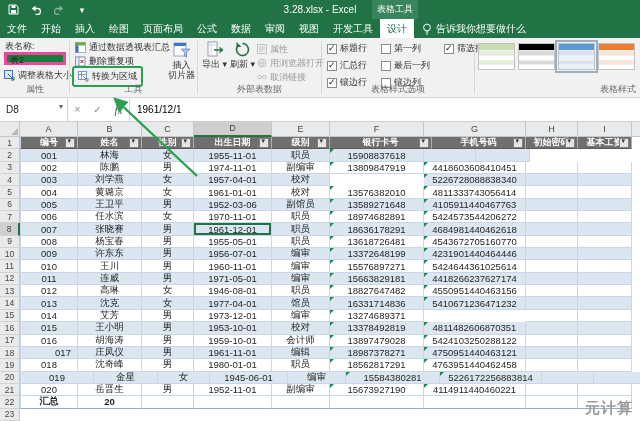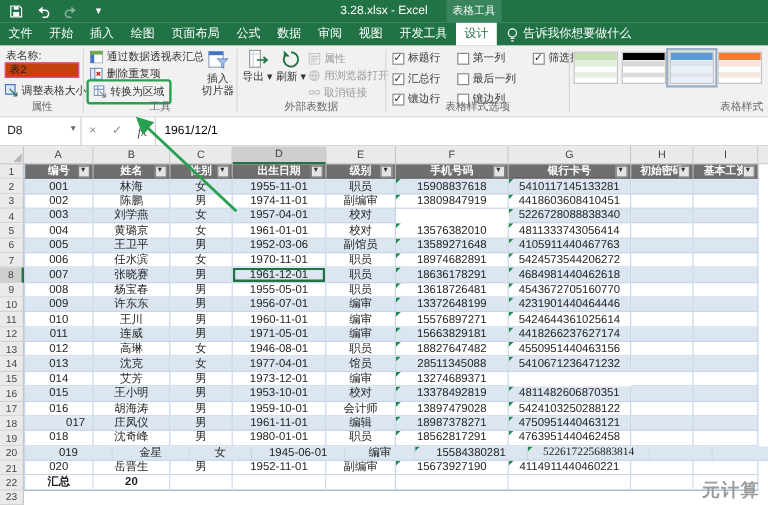--- a/index.html
+++ b/index.html
@@ -20,21 +20,21 @@
   .tellme{display:flex;align-items:center;gap:4px;padding:0 8px;line-height:19px;font-size:10px;color:#fff;white-space:nowrap}
   
   .ribbon{position:absolute;top:38px;left:0;right:0;height:60px;background:#f1f1f1;border-bottom:1px solid #d5d5d5}
   .rgroup{position:absolute;top:0;bottom:0}
   .rsep{position:absolute;top:3px;bottom:3px;width:1px;background:#d8d8d8}
   .glabel{position:absolute;bottom:1px;left:0;right:0;text-align:center;font-size:9px;color:#686868;white-space:nowrap}
   .smallbtn{position:absolute;display:flex;align-items:center;gap:3px;font-size:9px;color:#333;white-space:nowrap;line-height:12px}
   .bigbtn{position:absolute;width:27px;text-align:center;font-size:9px;color:#333;line-height:10px}
   .bigbtn svg{display:block;margin:0 auto 1px}
   .graytext{color:#9a9a9a}
-  .nameinput{position:absolute;left:2px;top:14px;width:62px;height:13px;background:#c2410c;border:1px solid #ec4899;font-size:9px;line-height:11px;padding-left:3px;color:#222}
+  .nameinput{position:absolute;left:2px;top:14px;width:62px;height:13px;background:#15803d;border:3px solid #ec4899;font-size:9px;line-height:11px;padding-left:3px;color:#222}
   .nnlabel{position:absolute;left:3px;top:2px;font-size:9px;color:#333}
   .hlbox{position:absolute;left:1px;top:28px;border:2px solid #27a050;border-radius:3px;padding:2px 4px;display:flex;align-items:center;gap:3px;font-size:9px;color:#333;white-space:nowrap;background:transparent}
   
   .cbcols{position:absolute;left:4px;top:4px;display:flex;gap:14px}
   .cbcol{display:flex;flex-direction:column;gap:4px}
   .cb{display:flex;align-items:center;gap:3px;font-size:9px;color:#333;white-space:nowrap}
   .box{width:10px;height:10px;background:#fff;border:1px solid #8a8a8a;position:relative;flex:none}
   .box.ck:after{content:"✓";position:absolute;left:0px;top:-2px;font-size:9px;color:#222}
   
   .gallery{position:absolute;left:2px;top:5px;display:flex;gap:3px}
@@ -343,47 +343,46 @@
           <div class="fbtn"></div>
         </div>
         <div class="tc hc" style="width: 78px;">
           <div style="display: inline;">出生日期</div>
           <div class="fbtn"></div>
         </div>
         <div class="tc hc" style="width: 58px;">
           <div style="display: inline;">级别</div>
           <div class="fbtn"></div>
         </div>
+        <div class="tc hc" style="width: 102px;">
+          <div style="display: inline;">银行卡号</div>
+          <div class="fbtn"></div>
+        </div>
         <div class="tc hc" style="width: 94px;">
           <div style="display: inline;">手机号码</div>
-          <div class="fbtn"></div>
-        </div>
-        <div class="tc hc" style="width: 102px;">
-          <div style="display: inline;">银行卡号</div>
           <div class="fbtn"></div>
         </div>
         <div class="tc hc" style="width: 52px;">
           <div style="display: inline;">初始密码</div>
           <div class="fbtn"></div>
         </div>
         <div class="tc hc" style="width: 54px;">
           <div style="display: inline;">基本工资</div>
           <div class="fbtn"></div>
         </div>
         <div class="jfill"></div>
       </div>
       <div class="r">
         <div class="rh">2</div>
         <div class="tc band" style="width: 58px;">001</div>
         <div class="tc band" style="width: 64px;">林海</div>
         <div class="tc band" style="width: 52px;">女</div>
         <div class="tc band" style="width: 78px;">1955-11-01</div>
         <div class="tc band" style="width: 58px;">职员</div>
         <div class="tc band err" style="width: 94px;">15908837618</div>
-        <div class="tc band err" style="width: 102px;">5410117145133281</div>
         <div class="tc band" style="width: 52px;"></div>
         <div class="tc band" style="width: 54px;"></div>
         <div class="jfill"></div>
       </div>
       <div class="r">
         <div class="rh">3</div>
         <div class="tc" style="width: 58px;">002</div>
         <div class="tc" style="width: 64px;">陈鹏</div>
         <div class="tc" style="width: 52px;">男</div>
         <div class="tc" style="width: 78px;">1974-11-01</div>
@@ -524,21 +523,21 @@
         <div class="tc" style="width: 54px;"></div>
         <div class="jfill"></div>
       </div>
       <div class="r">
         <div class="rh">14</div>
         <div class="tc band" style="width: 58px;">013</div>
         <div class="tc band" style="width: 64px;">沈克</div>
         <div class="tc band" style="width: 52px;">女</div>
         <div class="tc band" style="width: 78px;">1977-04-01</div>
         <div class="tc band" style="width: 58px;">馆员</div>
-        <div class="tc band err" style="width: 94px;">28511345088</div>
+        <div class="tc band err" style="width: 94px;">16331714836</div>
         <div class="tc band err" style="width: 102px;">5410671236471232</div>
         <div class="tc band" style="width: 52px;"></div>
         <div class="tc band" style="width: 54px;"></div>
         <div class="jfill"></div>
       </div>
       <div class="r">
         <div class="rh">15</div>
         <div class="tc" style="width: 58px;">014</div>
         <div class="tc" style="width: 64px;">艾芳</div>
         <div class="tc" style="width: 52px;">男</div>
@@ -603,21 +602,21 @@
         <div class="jfill"></div>
       </div>
       <div class="r">
         <div class="rh">20</div>
         <div class="tc band" style="width: 74px;">019</div>
         <div class="tc band" style="width: 64px;">金星</div>
         <div class="tc band" style="width: 52px;">女</div>
         <div class="tc band" style="width: 78px;">1945-06-01</div>
         <div class="tc band" style="width: 58px;">编审</div>
         <div class="tc band err" style="width: 94px;">15584380281</div>
-        <div class="tc band err" style="width: 102px; font-family: Liberation Serif, serif;">5226172256883814</div>
+        <div class="tc band err" style="width: 102px;">5226172256883814</div>
         <div class="tc band" style="width: 52px;"></div>
         <div class="tc band" style="width: 54px;"></div>
         <div class="jfill"></div>
       </div>
       <div class="r">
         <div class="rh">21</div>
         <div class="tc" style="width: 58px;">020</div>
         <div class="tc" style="width: 64px;">岳晋生</div>
         <div class="tc" style="width: 52px;">男</div>
         <div class="tc" style="width: 78px;">1952-11-01</div>

